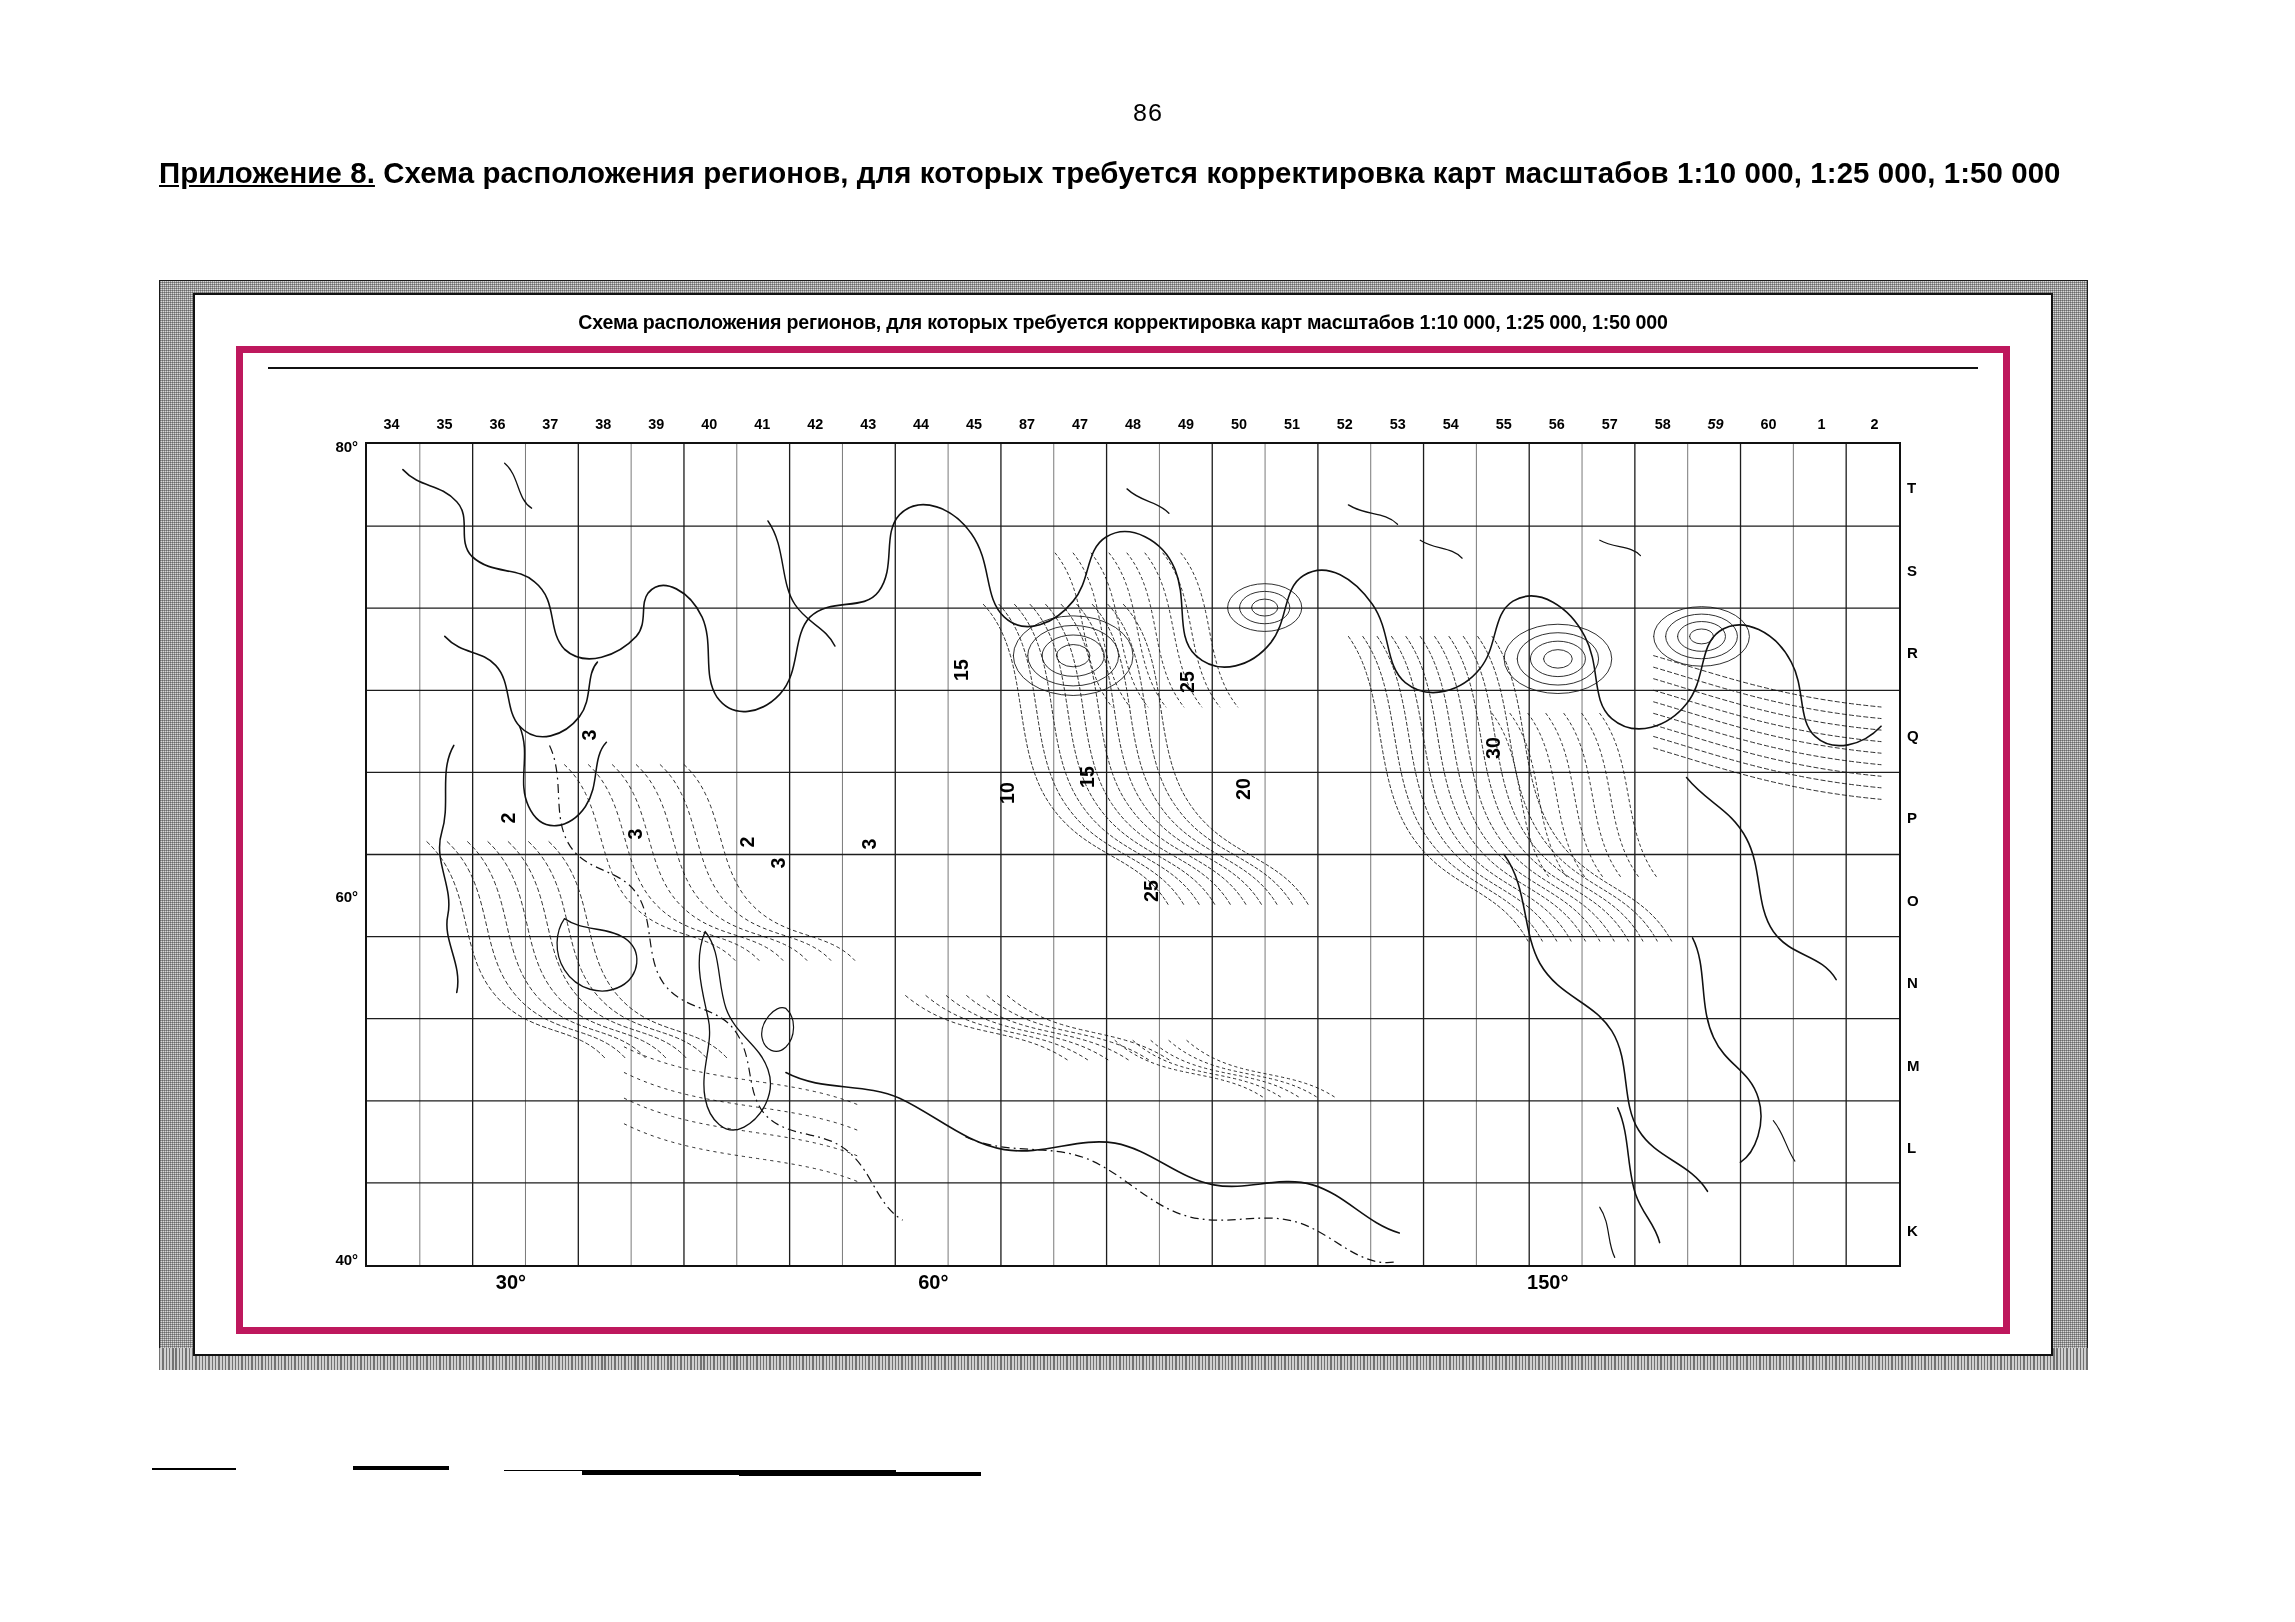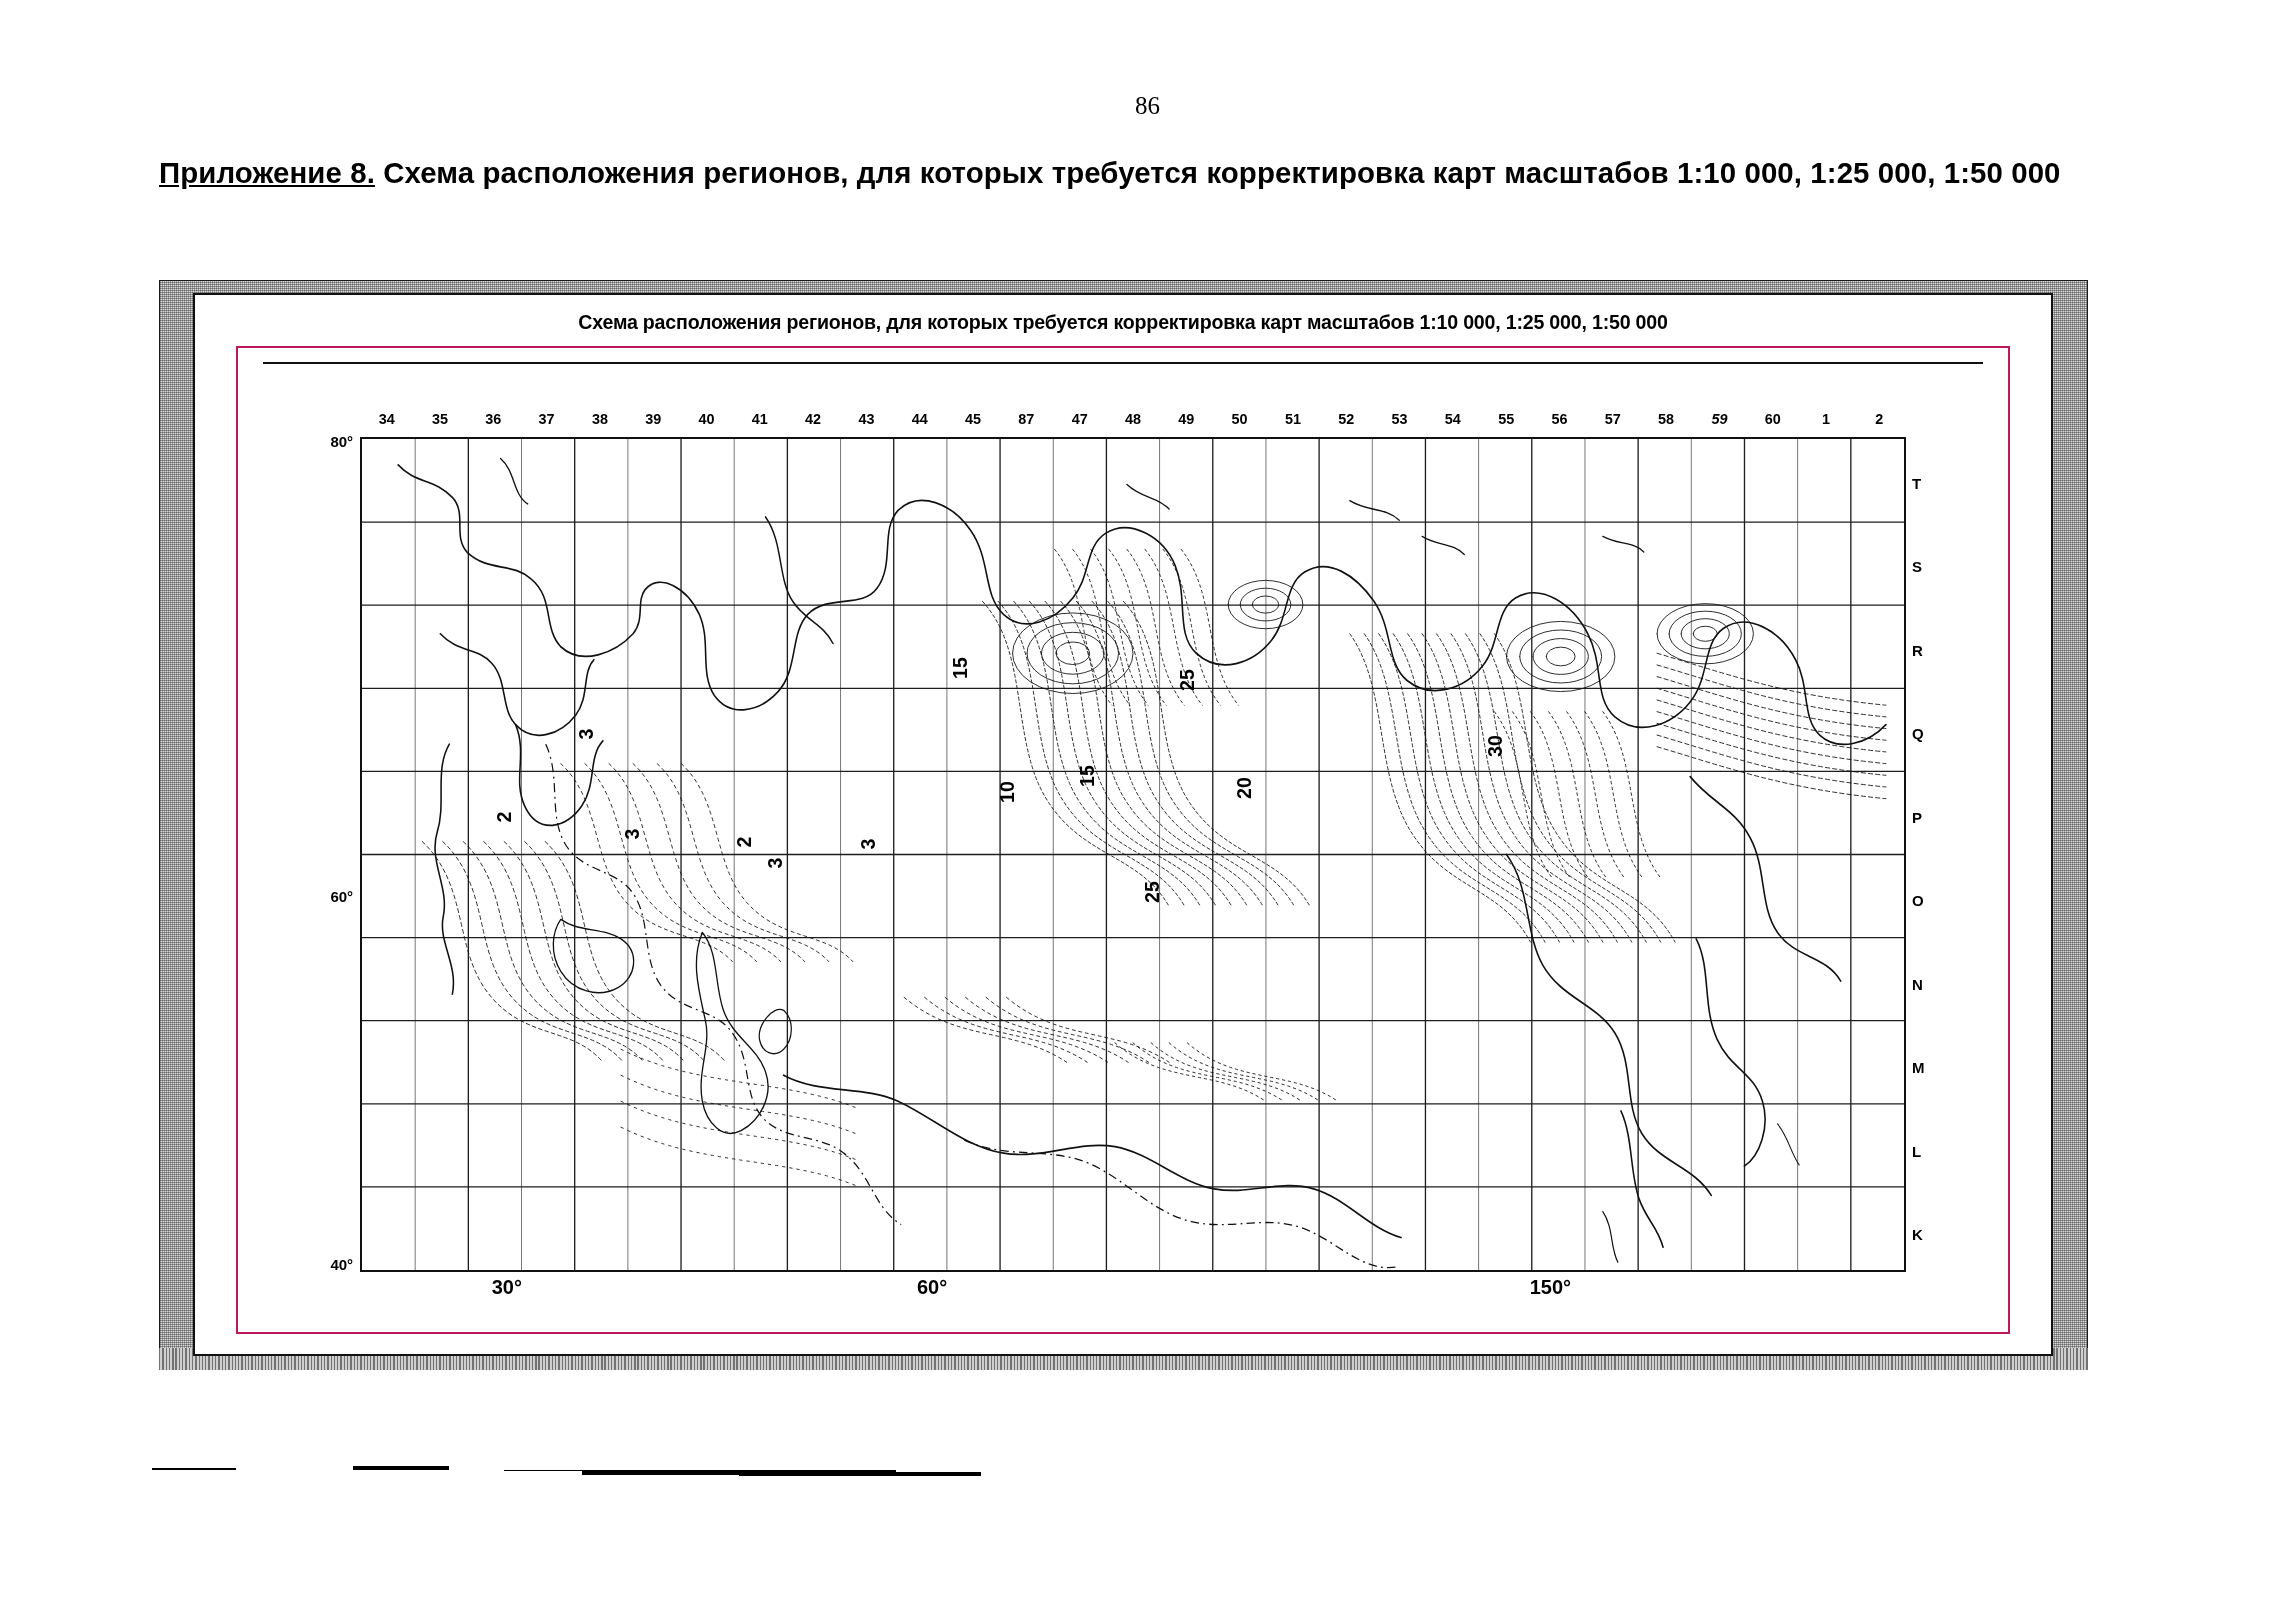--- a/index.html
+++ b/index.html
@@ -11,25 +11,25 @@
     width: 2295px;
     height: 1622px;
     position: relative;
     font-family: "Liberation Serif", serif;
     overflow: hidden;
   }
 
   
   .page-number {
     position: absolute;
-    top: 92px;
+    top: 100px;
     left: 0;
     width: 100%;
     text-align: center;
-    font-family: Liberation Serif, serif;
+    font-family: Liberation Mono, monospace;
     font-size: 25px;
     color: #000;
   }
   .doc-title {
     position: absolute;
     top: 154px;
     left: 159px;
     width: 1924px;
     font-family: Liberation Sans, sans-serif;
     font-size: 29.4px;
@@ -90,21 +90,21 @@
     color: #000;
     letter-spacing: -0.2px;
     white-space: nowrap;
     filter: contrast(2);
   }
 
   
   .frame-2 {
     position: absolute;
     left: 41px; top: 51px; right: 41px; bottom: 19.6px;
-    border: 2px solid #be185d;
+    border: 7px solid #be185d;
     background: #fff;
   }
   .frame-2::before {
     
     content: "";
     position: absolute;
     left: 25px; right: 25px; top: 14.4px;
     height: 2px;
     background: #111;
   }

